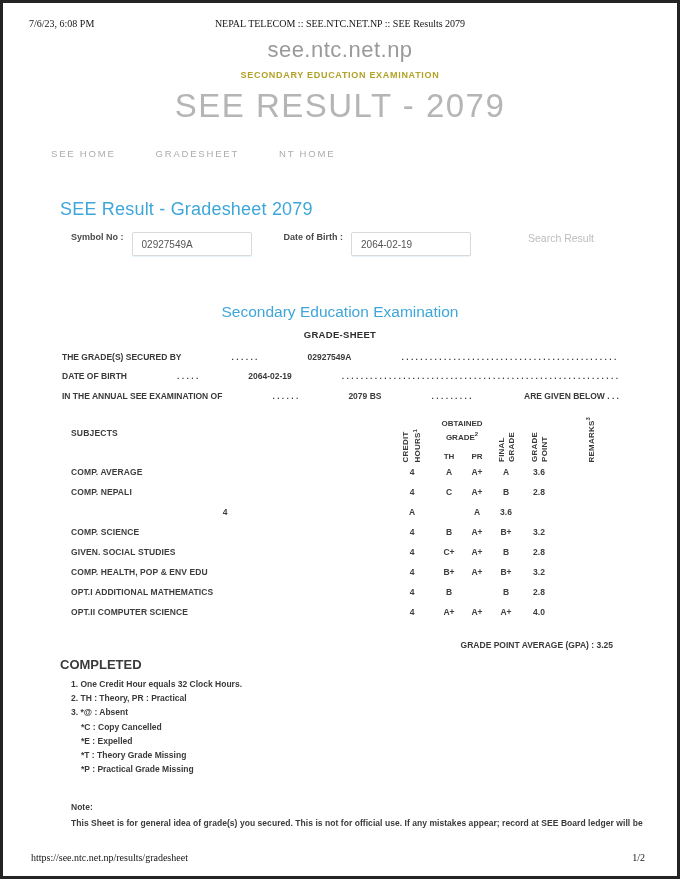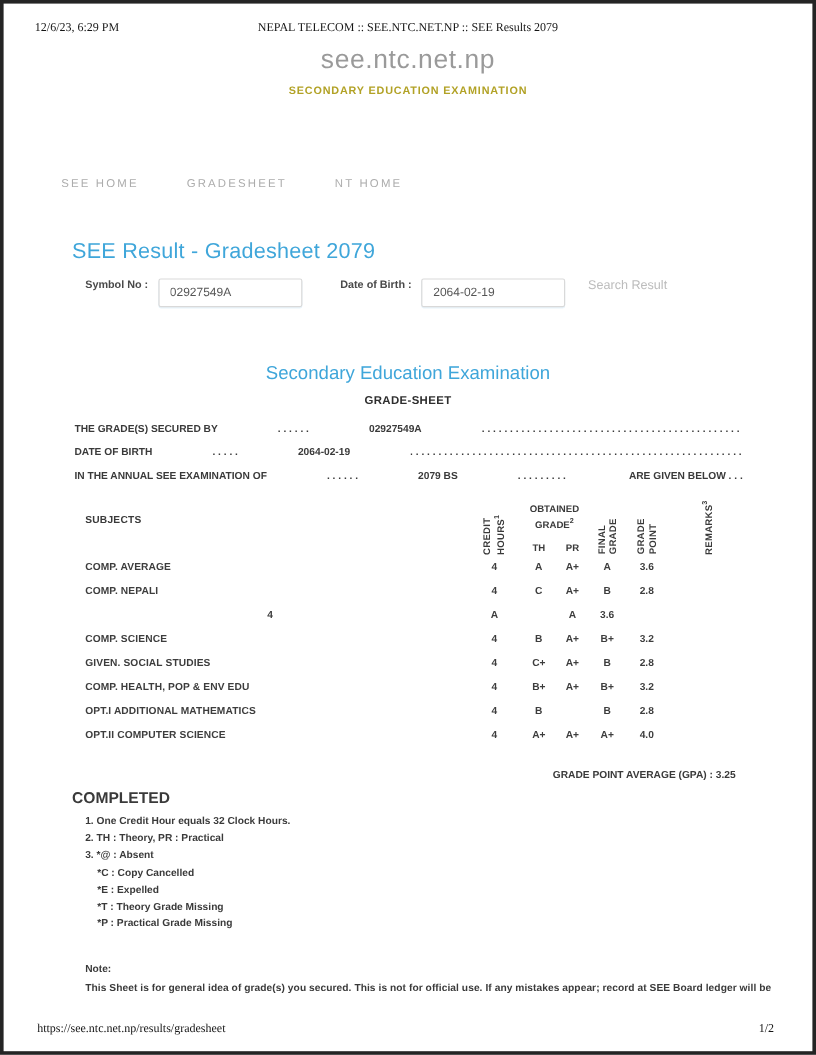--- a/index.html
+++ b/index.html
@@ -35,21 +35,21 @@
   
   .section-title { position:absolute; top:196px; left:57px; font-size:18px; color:#3fa6da; letter-spacing:0.2px; }
 
   
   .form-row { position:absolute; top:229px; left:68px; display:flex; align-items:flex-start; }
   .form-label { font-size:9px; font-weight:bold; color:#4a4a4a; }
   .form-input { width:120px; height:24px; border:1px solid #d9d9d9; border-radius:2px;
     padding:0 9px; font-size:10px; color:#555; margin-left:8px; outline:none;
     font-family:"Liberation Sans", sans-serif; box-shadow:0 1px 0 #e8f3fa; }
   .dob-label { margin-left:32px; }
-  .search-btn { margin-left:19px; background:none; border:none; color:#bcbcbc;
+  .search-btn { margin-left:57px; background:none; border:none; color:#bcbcbc;
     font-size:10.5px; font-family:"Liberation Sans", sans-serif; cursor:pointer; }
 
   
   .gs-title { position:absolute; top:300px; left:0; right:0; text-align:center;
     font-size:15.5px; color:#3fa6da; }
   .gs-subtitle { position:absolute; top:326px; left:0; right:0; text-align:center;
     font-size:9.5px; font-weight:bold; color:#2e2e2e; letter-spacing:0.3px; }
 
   .dotlines { position:absolute; top:344px; left:59px; width:562px;
     font-size:8.5px; font-weight:bold; color:#3a3a3a; }
@@ -82,27 +82,28 @@
   .footnotes { position:absolute; top:674px; left:68px; font-size:8.5px; font-weight:bold; line-height:14.2px; }
   .fn-sub { padding-left:10px; }
 
   .note { position:absolute; top:799px; left:68px; right:20px; font-size:8.5px; font-weight:bold; }
   .note-text { margin-top:5.5px; white-space:nowrap; overflow:hidden; letter-spacing:0.05px; }
 </style>
 </head>
 <body>
 
 <div class="print-header">
-  <span class="ph-datetime">12/6/23, 6:29 PM</span>
+  <span class="ph-datetime">7/6/23, 6:08 PM</span>
   <div class="ph-title">NEPAL TELECOM :: SEE.NTC.NET.NP :: SEE Results 2079</div>
 </div>
 
 <div class="masthead">
   <div class="domain">see.ntc.net.np</div>
   <div class="tagline">SECONDARY EDUCATION EXAMINATION</div>
+  <div class="banner">SEE RESULT - 2079</div>
 </div>
 
 <div class="nav">
   <span class="nav-item">SEE HOME</span>
   <span class="nav-item">GRADESHEET</span>
   <span class="nav-item">NT HOME</span>
 </div>
 
 <div class="section-title">SEE Result - Gradesheet 2079</div>
 

